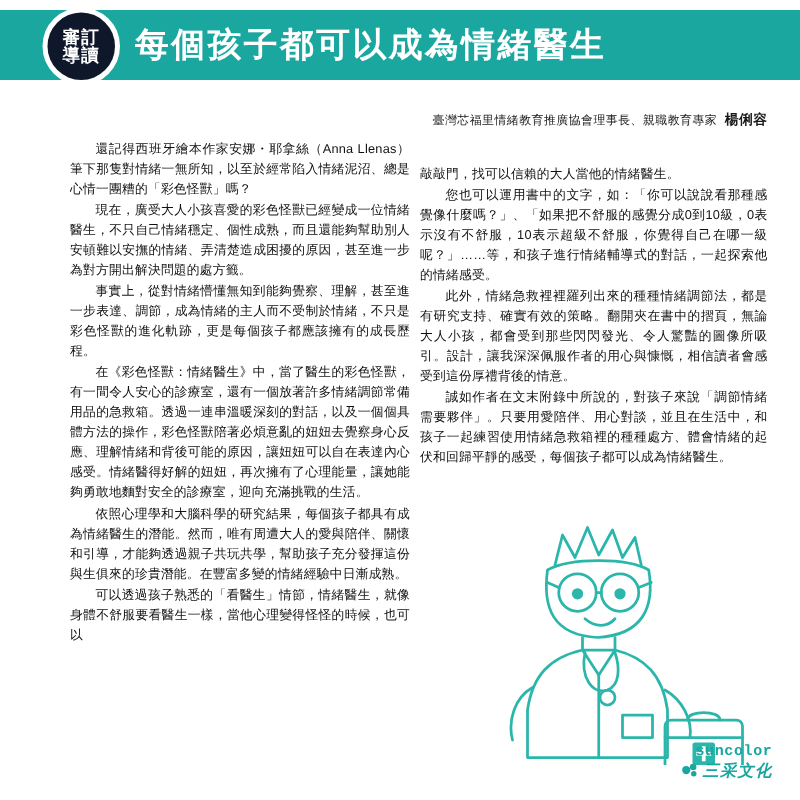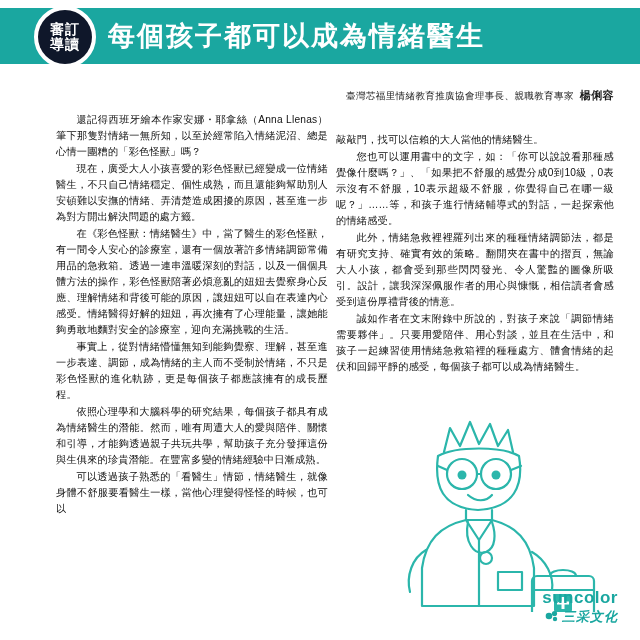--- a/index.html
+++ b/index.html
@@ -127,23 +127,24 @@
   
   .logo {
     position: absolute;
     right: 22px;
     bottom: 14px;
     text-align: right;
     color: #1aa7a0;
     line-height: 1.1;
   }
   .logo .logo-en {
-    font-size: 17px;
+    font-size: 12px;
     font-weight: bold;
     letter-spacing: 0.5px;
+    font-family: Liberation Mono, monospace;
   }
   .logo .logo-zh {
     font-size: 13px;
     font-weight: bold;
     letter-spacing: 1px;
     margin-top: 1px;
     font-style: italic;
   }
   .logo-mark {
     display: inline-block;
@@ -167,22 +168,22 @@
     <div class="header-title">每個孩子都可以成為情緒醫生</div>
   </div>
 
   <div class="byline">
     <span>臺灣芯福里情緒教育推廣協會理事長、親職教育專家</span><span class="author">楊俐容</span>
   </div>
 
   <div class="col left">
     <p>還記得西班牙繪本作家安娜・耶拿絲（Anna Llenas）筆下那隻對情緒一無所知，以至於經常陷入情緒泥沼、總是心情一團糟的「彩色怪獸」嗎？</p>
     <p>現在，廣受大人小孩喜愛的彩色怪獸已經變成一位情緒醫生，不只自己情緒穩定、個性成熟，而且還能夠幫助別人安頓難以安撫的情緒、弄清楚造成困擾的原因，甚至進一步為對方開出解決問題的處方籤。</p>
+    <p>事實上，從對情緒懵懂無知到能夠覺察、理解，甚至進一步表達、調節，成為情緒的主人而不受制於情緒，不只是彩色怪獸的進化軌跡，更是每個孩子都應該擁有的成長歷程。</p>
     <p>在《彩色怪獸：情緒醫生》中，當了醫生的彩色怪獸，有一間令人安心的診療室，還有一個放著許多情緒調節常備用品的急救箱。透過一連串溫暖深刻的對話，以及一個個具體方法的操作，彩色怪獸陪著必煩意亂的妞妞去覺察身心反應、理解情緒和背後可能的原因，讓妞妞可以自在表達內心感受。情緒醫得好解的妞妞，再次擁有了心理能量，讓她能夠勇敢地麵對安全的診療室，迎向充滿挑戰的生活。</p>
-    <p>事實上，從對情緒懵懂無知到能夠覺察、理解，甚至進一步表達、調節，成為情緒的主人而不受制於情緒，不只是彩色怪獸的進化軌跡，更是每個孩子都應該擁有的成長歷程。</p>
     <p>依照心理學和大腦科學的研究結果，每個孩子都具有成為情緒醫生的潛能。然而，唯有周遭大人的愛與陪伴、關懷和引導，才能夠透過親子共玩共學，幫助孩子充分發揮這份與生俱來的珍貴潛能。在豐富多變的情緒經驗中日漸成熟。</p>
     <p>可以透過孩子熟悉的「看醫生」情節，情緒醫生，就像身體不舒服要看醫生一樣，當他心理變得怪怪的時候，也可以</p>
   </div>
 
   <div class="col right">
     <p class="noindent">敲敲門，找可以信賴的大人當他的情緒醫生。</p>
     <p>您也可以運用書中的文字，如：「你可以說說看那種感覺像什麼嗎？」、「如果把不舒服的感覺分成0到10級，0表示沒有不舒服，10表示超級不舒服，你覺得自己在哪一級呢？」……等，和孩子進行情緒輔導式的對話，一起探索他的情緒感受。</p>
     <p>此外，情緒急救裡裡羅列出來的種種情緒調節法，都是有研究支持、確實有效的策略。翻開夾在書中的摺頁，無論大人小孩，都會受到那些閃閃發光、令人驚豔的圖像所吸引。設計，讓我深深佩服作者的用心與慷慨，相信讀者會感受到這份厚禮背後的情意。</p>
     <p>誠如作者在文末附錄中所說的，對孩子來說「調節情緒需要夥伴」。只要用愛陪伴、用心對談，並且在生活中，和孩子一起練習使用情緒急救箱裡的種種處方、體會情緒的起伏和回歸平靜的感受，每個孩子都可以成為情緒醫生。</p>
   </div>

